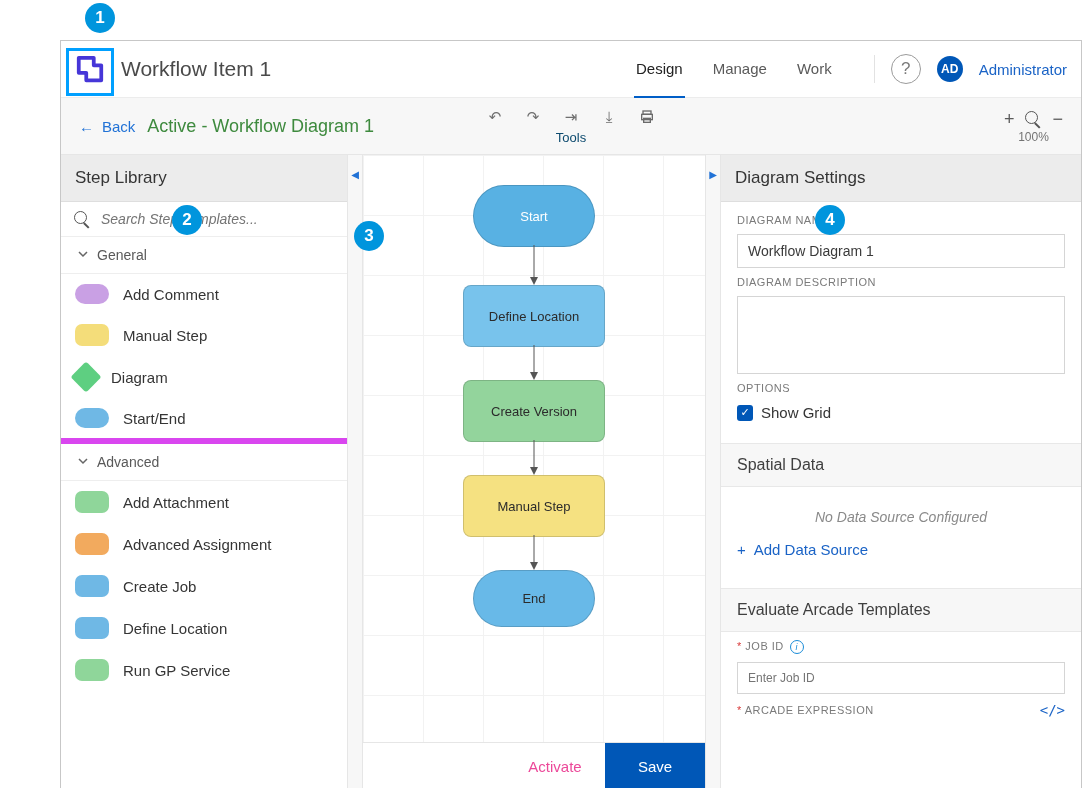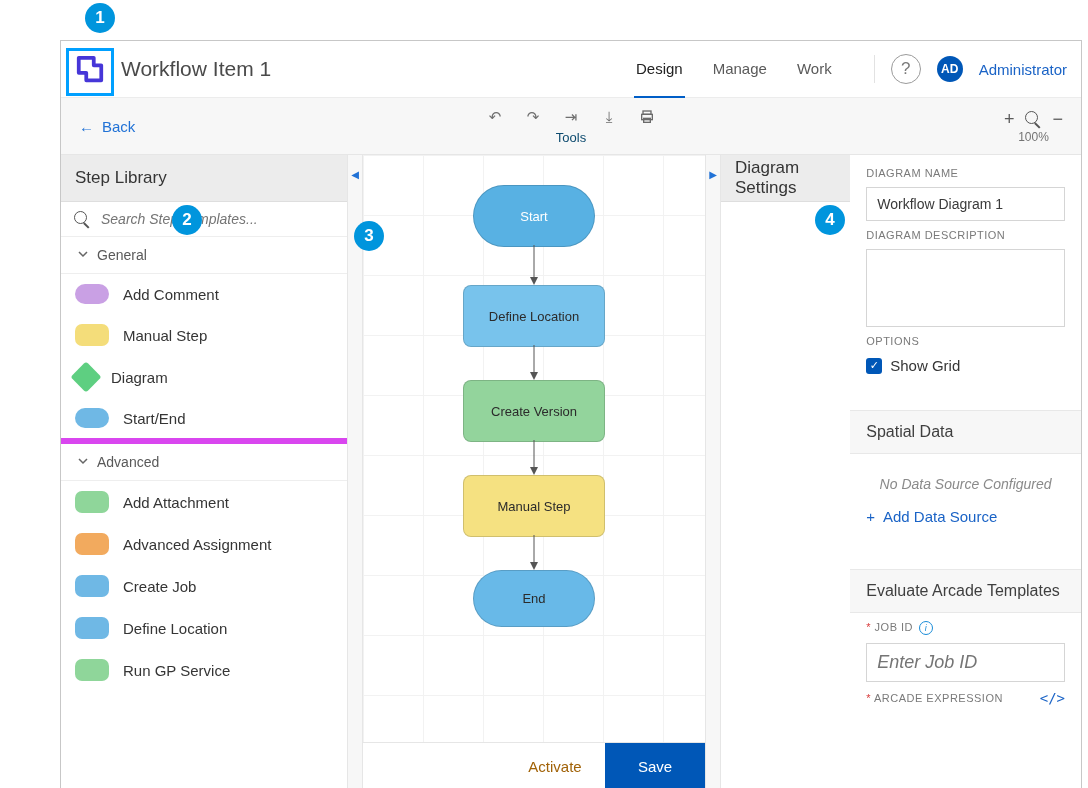--- a/index.html
+++ b/index.html
@@ -67,39 +67,39 @@
   .n-start{top:30px;width:120px;height:60px;border-radius:999px;background:#58b1e3;color:#fff}
   .n-rect{width:140px;height:60px;border-radius:8px}
   .n-def{top:130px;background:#78c3ec}
   .n-ver{top:225px;background:#93d49c}
   .n-man{top:320px;background:#f5e181}
   .n-end{top:415px;width:120px;height:55px;border-radius:999px;background:#68b9e8}
   svg.arrow{position:absolute;left:50%;transform:translateX(-50%)}
   
   .canvas-foot{position:absolute;bottom:0;left:0;right:0;height:46px;background:#fff;border-top:1px solid #e6e6e6;display:flex;justify-content:flex-end}
   .btn{width:100px;display:flex;align-items:center;justify-content:center;font-size:15px;cursor:pointer}
-  .btn.activate{color:#a16207}
+  .btn.activate{color:#ec4899}
   .btn.save{background:#0057b7;color:#fff}
   
-  .panel{width:360px;border-left:1px solid #e6e6e6;display:flex;flex-direction:row;min-height:0;overflow:hidden}
+  .panel{width:360px;border-left:1px solid #e6e6e6;display:flex;flex-direction:column;min-height:0;overflow:hidden}
   .panel-hdr{height:46px;background:#ececec;border-bottom:1px solid #dedede;display:flex;align-items:center;padding:0 14px;font-size:17px}
   .panel-body{padding:12px 16px 0 16px;overflow:hidden;display:flex;flex-direction:column;gap:8px}
   .field-label{font-size:11px;letter-spacing:.5px;color:#7a7a7a}
   input.text,textarea.text{width:100%;box-sizing:border-box;border:1px solid #d5d5d5;padding:8px 10px;font-size:14px;font-family:inherit;color:#3a3a3a}
   textarea.text{height:78px;resize:none}
   .chk{display:flex;align-items:center;gap:8px;font-size:15px;margin-top:2px}
   .chk .box{width:16px;height:16px;border-radius:3px;background:#0057b7;display:flex;align-items:center;justify-content:center;color:#fff;font-size:11px}
-  .section{margin:28px -16px 0 -16px;padding:12px 16px;background:#f7f7f7;border-top:1px solid #e8e8e8;border-bottom:1px solid #e8e8e8}
+  .section{margin:14px -16px 0 -16px;padding:12px 16px;background:#f7f7f7;border-top:1px solid #e8e8e8;border-bottom:1px solid #e8e8e8}
   .section-title{font-size:16px;color:#3f3f3f}
   .nosource{font-size:14px;font-style:italic;color:#8a8a8a;text-align:center;padding:14px 0 6px}
   .add-ds{color:#1a63c6;font-size:15px;display:flex;align-items:center;gap:8px;cursor:pointer;padding:2px 0 8px}
   .req::before{content:"* ";color:#d93a3a}
   .field-label.small{font-size:11px}
   .info{display:inline-flex;width:12px;height:12px;border:1px solid #1a8cd8;color:#1a8cd8;border-radius:50%;font-size:9px;align-items:center;justify-content:center;margin-left:6px;font-style:italic;vertical-align:middle}
-  input.ghost{border:1px solid #d5d5d5;padding:8px 10px;font-size:18px;width:100%;box-sizing:border-box;color:#9a9a9a;font-style:italic}
+  input.ghost{border:1px solid #d5d5d5;padding:8px 10px;font-size:12px;width:100%;box-sizing:border-box;color:#9a9a9a;}
   .arcade-row{display:flex;align-items:center;justify-content:space-between}
   .code-icn{color:#1a63c6;font-family:monospace;font-size:14px;cursor:pointer}
   .chev{display:inline-block}
   .mag{position:relative;width:18px;height:18px}
   .mag .c{position:absolute;left:1px;top:1px;width:11px;height:11px;border:1.5px solid #555;border-radius:50%}
   .mag .h{position:absolute;left:11px;top:12px;width:7px;height:1.5px;background:#555;transform:rotate(45deg);transform-origin:left}
 </style>
 </head>
 <body>
 
@@ -130,20 +130,21 @@
         <div class="avatar">AD</div>
         <span class="user-name">Administrator</span>
       </div>
     </div>
 
     <div class="toolbar">
       <span class="back">
         <span class="arrow">←</span>
         <span>Back</span>
       </span>
+      <span class="diagram-title">Active - Workflow Diagram 1</span>
       <div class="tools">
         <div class="tools-row">
           <span class="tool-icn">↶</span>
           <span class="tool-icn">↷</span>
           <span class="tool-icn">⇥</span>
           <span class="tool-icn">⤓</span>
           <span class="tool-icn">
             <svg width="16" height="16" viewBox="0 0 24 24" fill="none" stroke="#6a6a6a" stroke-width="2">
                 <rect x="6" y="3" width="12" height="5"></rect>
                 <rect x="4" y="8" width="16" height="8"></rect>

